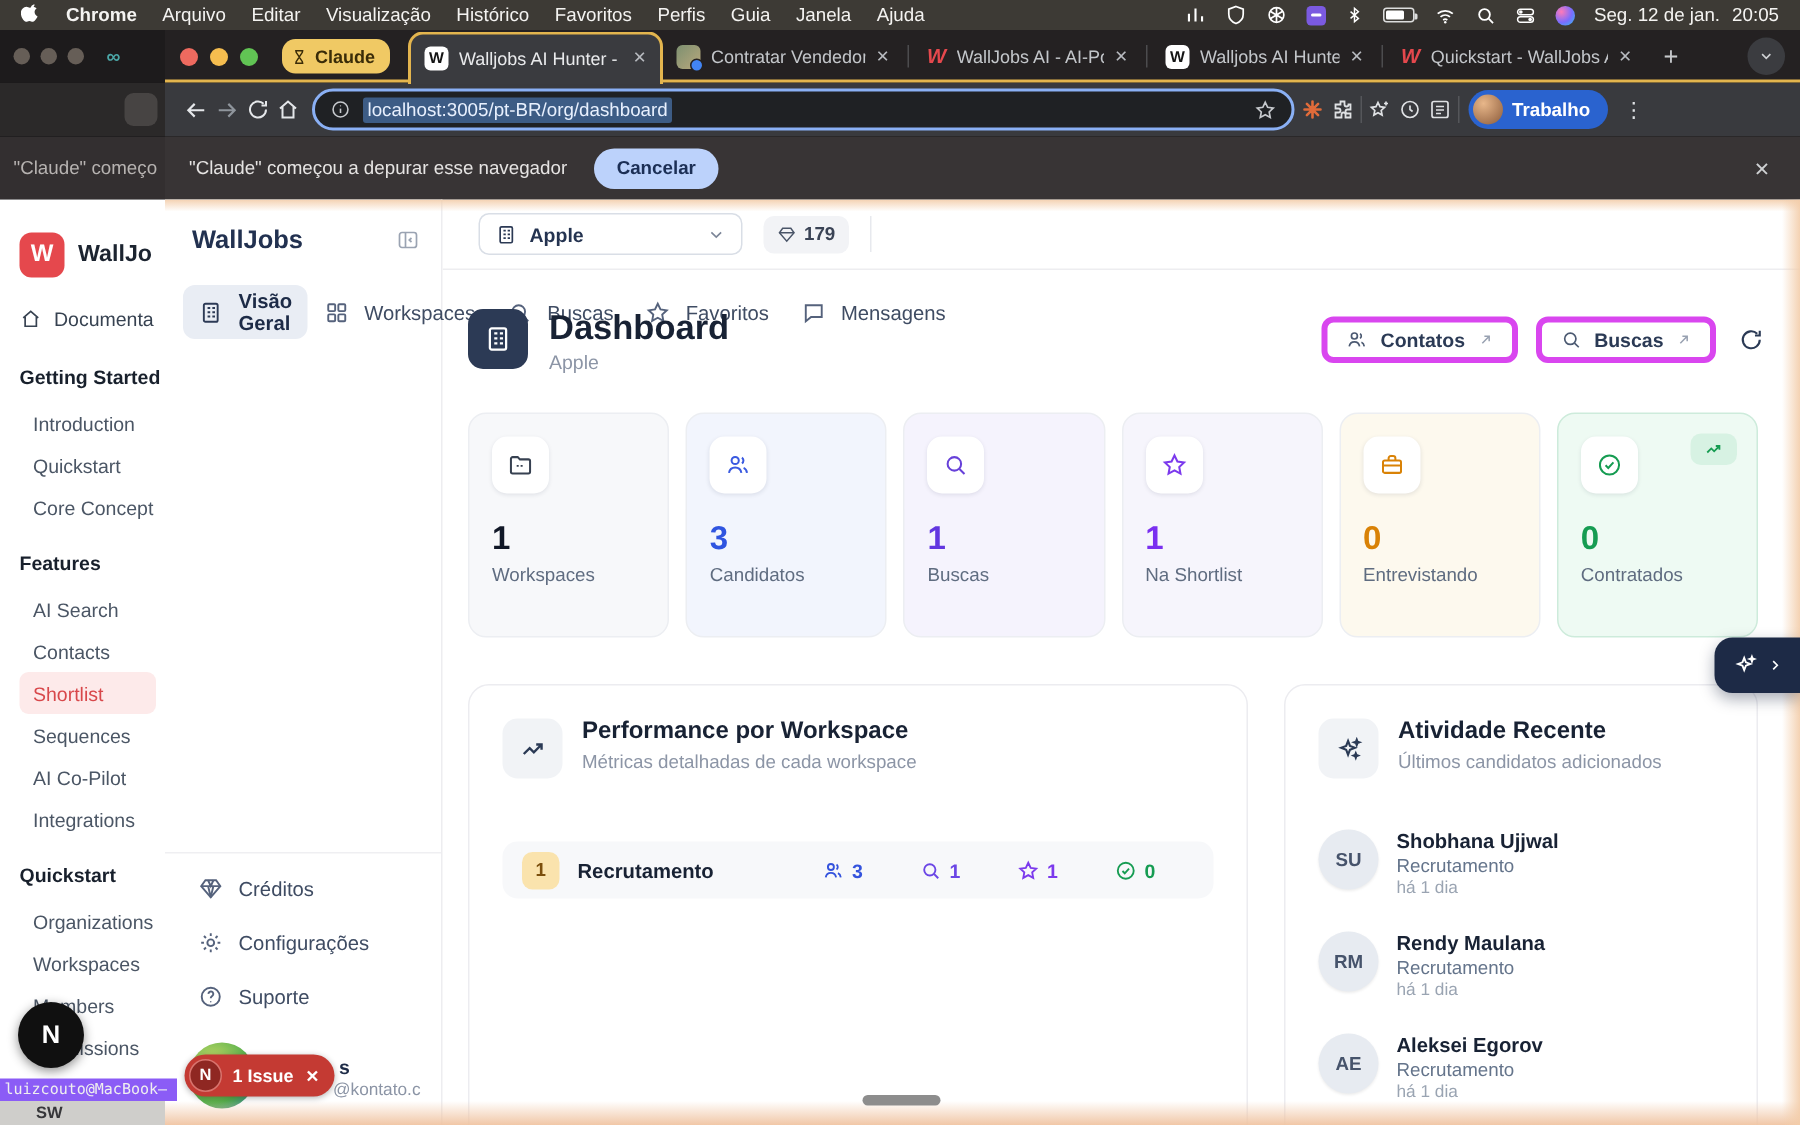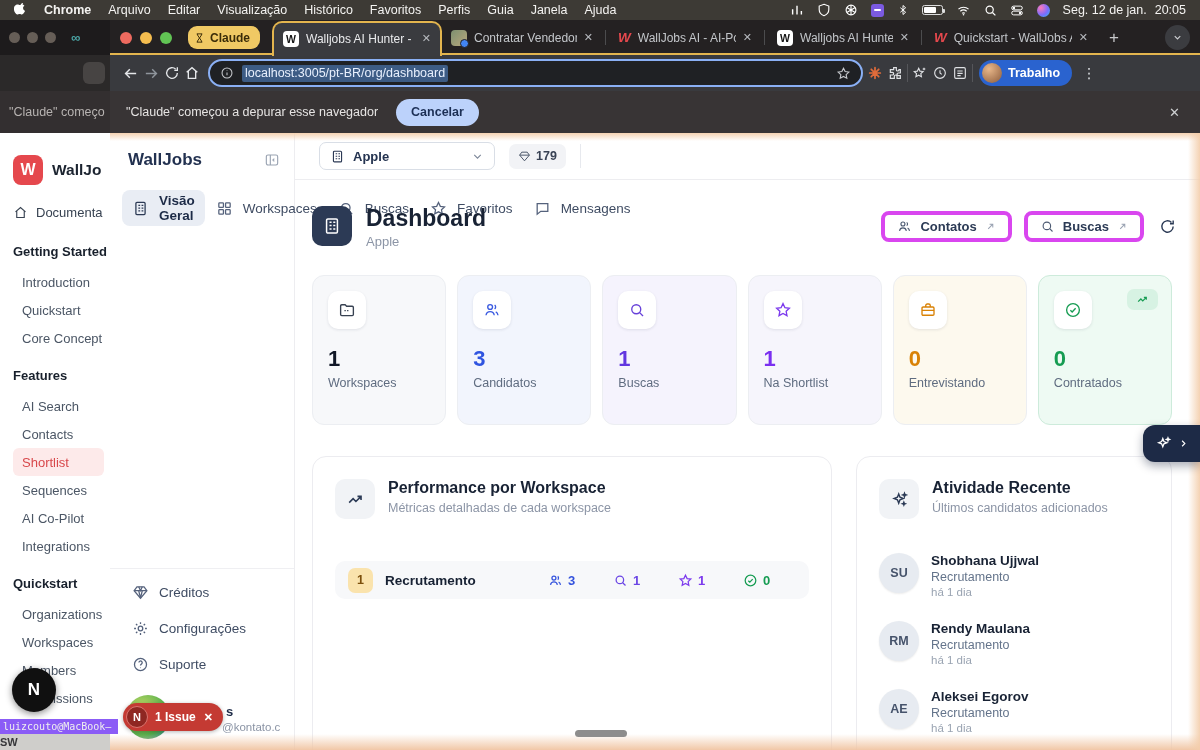--- a/index.html
+++ b/index.html
@@ -32,21 +32,21 @@
   .docs{position:absolute;top:113px;left:0;right:0;bottom:30px;background:#fff;overflow:hidden;padding:14px 0 0 13px;color:#4b5665;}
   .d-logo{display:flex;align-items:center;gap:9px;margin:8px 0 20px;}
   .d-logo .sq{width:30px;height:30px;border-radius:8px;background:#e5484d;color:#fff;font-weight:800;font-size:16px;display:flex;align-items:center;justify-content:center;flex:none;}
   .d-brand{font-size:15.5px;font-weight:800;color:#1c2430;white-space:nowrap;}
   .d-home{display:flex;align-items:flex-end;gap:8px;font-size:13px;margin:2px 0 24px;white-space:nowrap;color:#374251;}
   .d-head{font-weight:800;color:#18202c;font-size:13px;margin:16px 0 9px;white-space:nowrap;}
   .d-item{font-size:13px;padding:6.5px 0 6.5px 9px;white-space:nowrap;}
   .d-item.active{background:#fdeaea;color:#d8484b;border-radius:6px;margin-right:6px;}
   .n-badge{position:absolute;left:12px;top:648px;width:44px;height:44px;border-radius:50%;background:#101010;color:#fff;font-weight:700;font-size:17px;display:flex;align-items:center;justify-content:center;box-shadow:0 2px 7px rgba(0,0,0,.45);z-index:6;}
   .terminal{position:absolute;left:0;bottom:16px;width:118px;height:15px;background:#8b5cf6;color:#efefef;font-family:"DejaVu Sans Mono",monospace;font-size:10px;display:flex;align-items:center;padding-left:3px;white-space:nowrap;z-index:7;}
-  .sw-strip{position:absolute;left:0;bottom:0;width:110px;height:16px;background:#cfcecb;color:#37373a;font-size:11px;font-weight:700;display:flex;align-items:center;z-index:5;}
+  .sw-strip{position:absolute;left:0;bottom:0;width:110px;height:16px;background:#cfcecb;color:#37373a;font-size:11px;font-weight:700;display:flex;align-items:center;padding-left:24px;z-index:5;}
 
   
   .chrome{position:absolute;left:110px;top:20px;right:0;bottom:0;display:flex;flex-direction:column;}
   .tabstrip{height:35px;background:#242122;display:flex;align-items:center;padding:0 10px 0 10px;position:relative;flex:none;}
   .tabstrip::after{content:"";position:absolute;left:0;right:0;bottom:0;height:2px;background:#e3b54e;}
   .tl{width:12px;height:12px;border-radius:50%;margin-right:8px;flex:none;}
   .tl.r{background:#ee6a5f;}.tl.y{background:#f5bd4f;}.tl.g{background:#61c454;}
   .pinned{margin:0 12px 0 8px;background:#f0c964;border-radius:9px;height:23px;display:flex;align-items:center;gap:5px;padding:0 10px 0 6px;color:#3a2c08;font-size:12px;font-weight:700;flex:none;}
   .tab{display:flex;align-items:center;gap:7px;font-size:12px;color:#c3c6ca;height:35px;padding:0 9px;min-width:0;position:relative;z-index:1;}
   .tab .title{overflow:hidden;white-space:nowrap;min-width:0;flex:1;}

